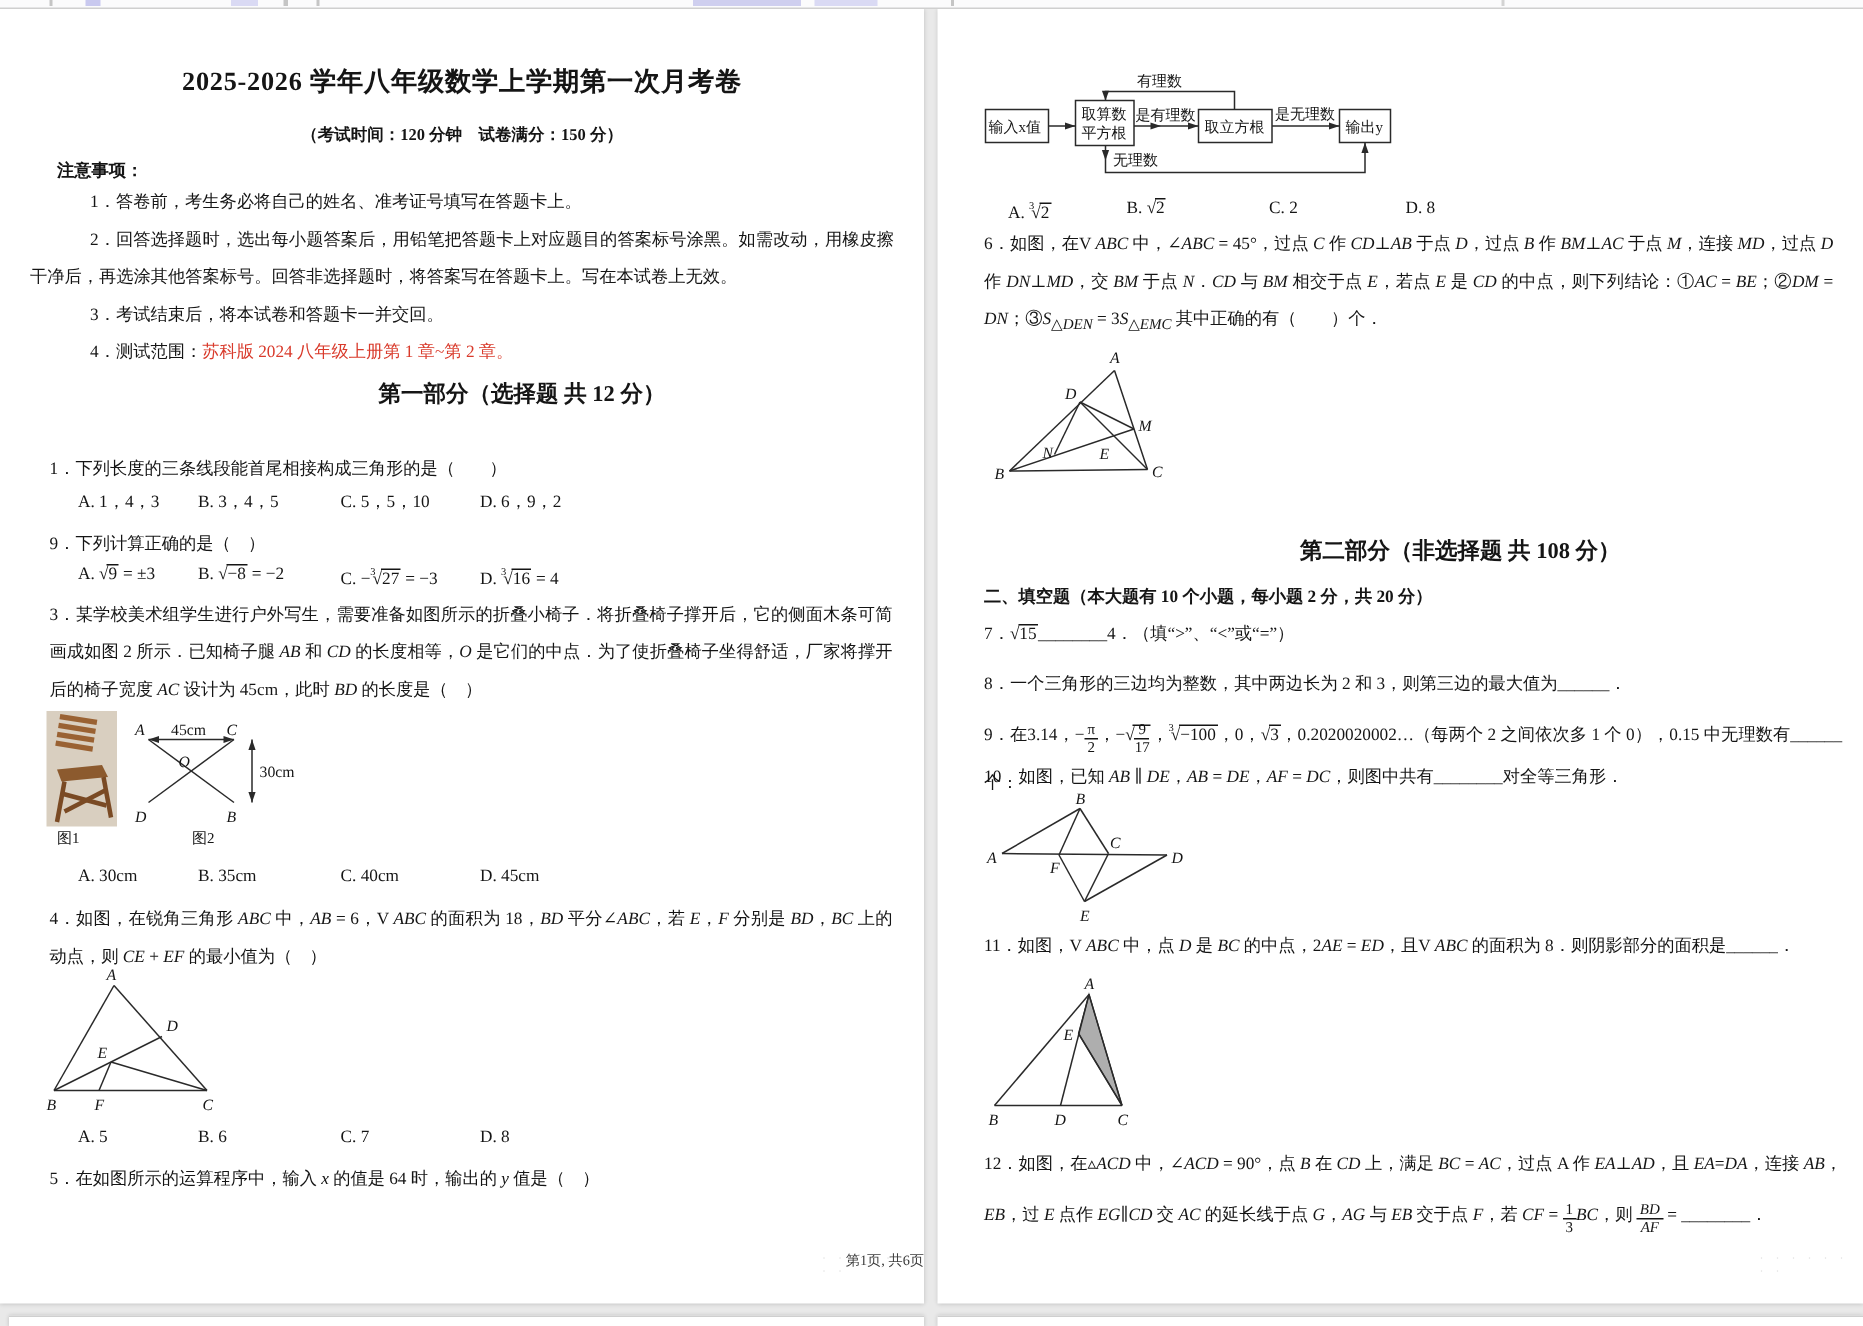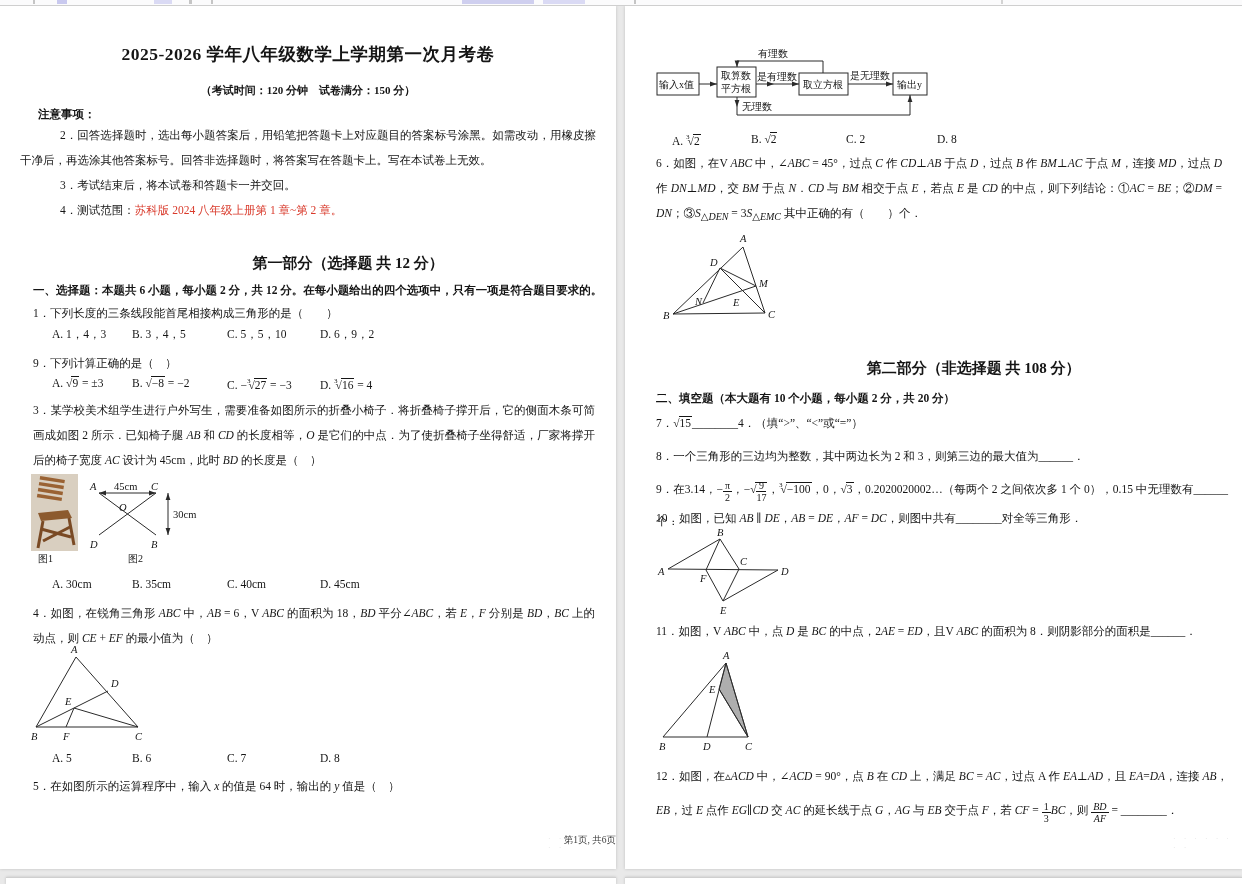--- a/index.html
+++ b/index.html
@@ -59,27 +59,27 @@
   <div class="frag" style="left:634px;width:2px;background:#c5c5c5"></div>
   <div class="frag" style="left:1001px;width:2px;background:#d3d3d3"></div>
 </div>
 
 <div class="page" id="p1">
   <p class="para center title nowrap" style="top:36px;left:0;width:616px;text-align:center">2025-2026 学年八年级数学上学期第一次月考卷</p>
   <p class="para center subtitle nowrap" style="top:76px;left:0;width:616px;text-align:center;line-height:16px">（考试时间：120 分钟　试卷满分：150 分）</p>
 
   <p class="para bold nowrap" style="top:99px;left:38px;line-height:18px">注意事项：</p>
   <div class="para" style="top:117px;left:20px;width:576px;text-indent:40px">
+    <p>1．答卷前，考生务必将自己的姓名、准考证号填写在答题卡上。</p>
     <p>2．回答选择题时，选出每小题答案后，用铅笔把答题卡上对应题目的答案标号涂黑。如需改动，用橡皮擦干净后，再选涂其他答案标号。回答非选择题时，将答案写在答题卡上。写在本试卷上无效。</p>
     <p>3．考试结束后，将本试卷和答题卡一并交回。</p>
     <p><span>4．测试范围：</span><span class="red">苏科版 2024 八年级上册第 1 章~第 2 章。</span></p>
   </div>
 
   <p class="para center h15 nowrap" style="top:245px;left:0;width:616px;text-align:center;line-height:24px">第一部分（选择题 共 12 分）</p>
-  <p class="para bold nowrap" style="top:272px;left:33px;width:566px">一、选择题：本题共 6 小题，每小题 2 分，共 12 分。在每小题给出的四个选项中，只有一项是符合题目要求的。</p>
 
   <p class="para" style="top:295px;left:33px;width:562px">1．下列长度的三条线段能首尾相接构成三角形的是（　　）</p>
   <div class="opts" style="top:321px">
     <span class="c" style="left:52px">A. 1，4，3</span>
     <span class="c" style="left:132px">B. 3，4，5</span>
     <span class="c" style="left:227px">C. 5，5，10</span>
     <span class="c" style="left:320px">D. 6，9，2</span>
   </div>
 
   <p class="para" style="top:345px;left:33px;width:562px">9．下列计算正确的是（　）</p>

